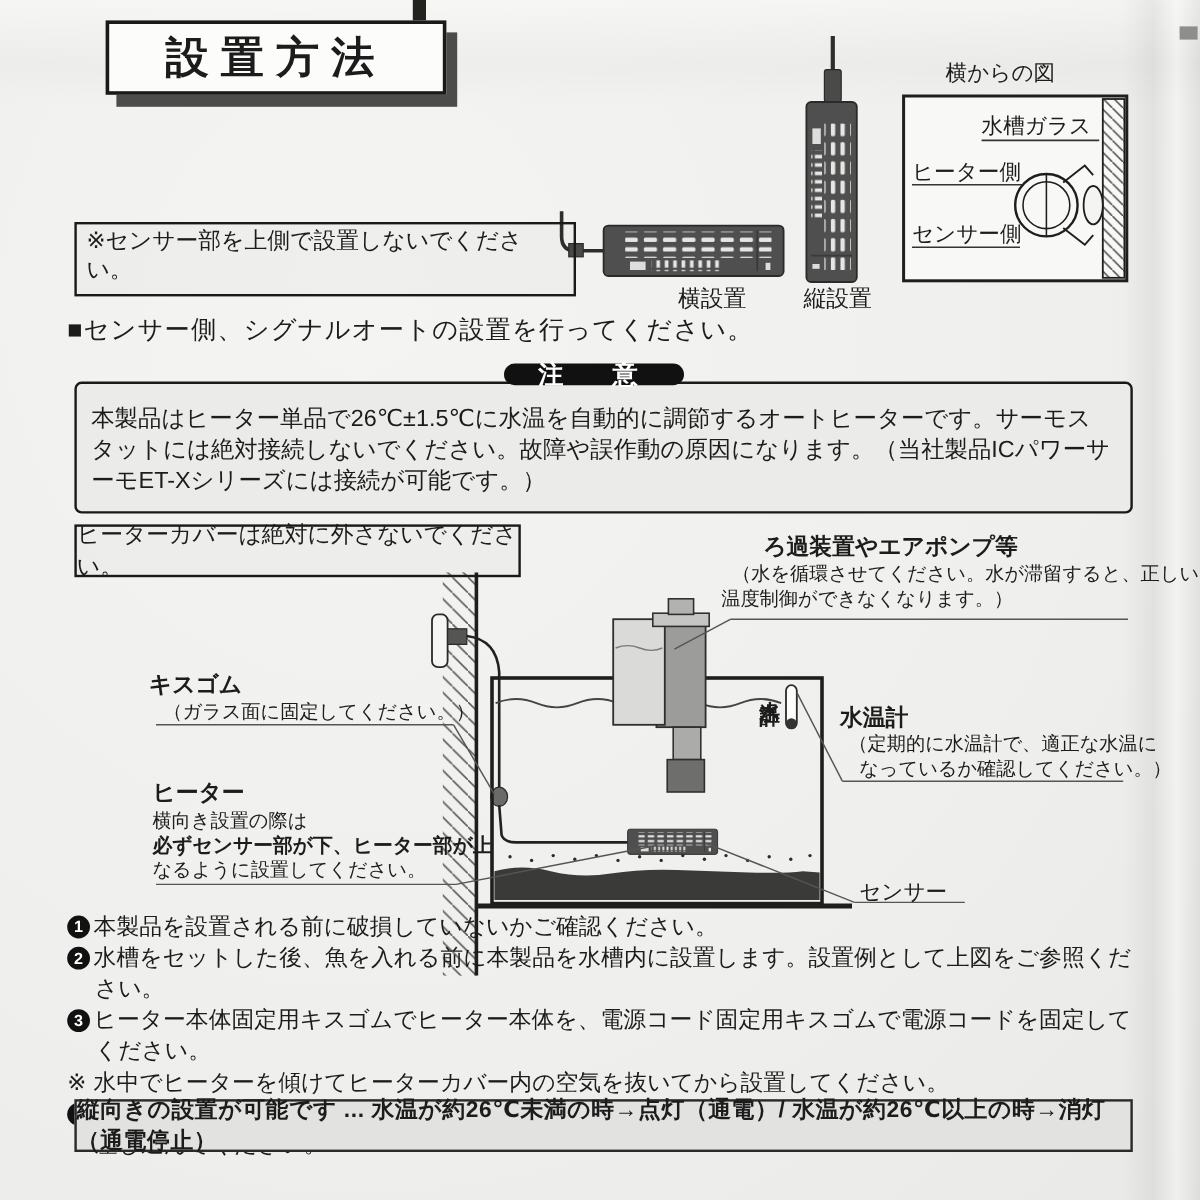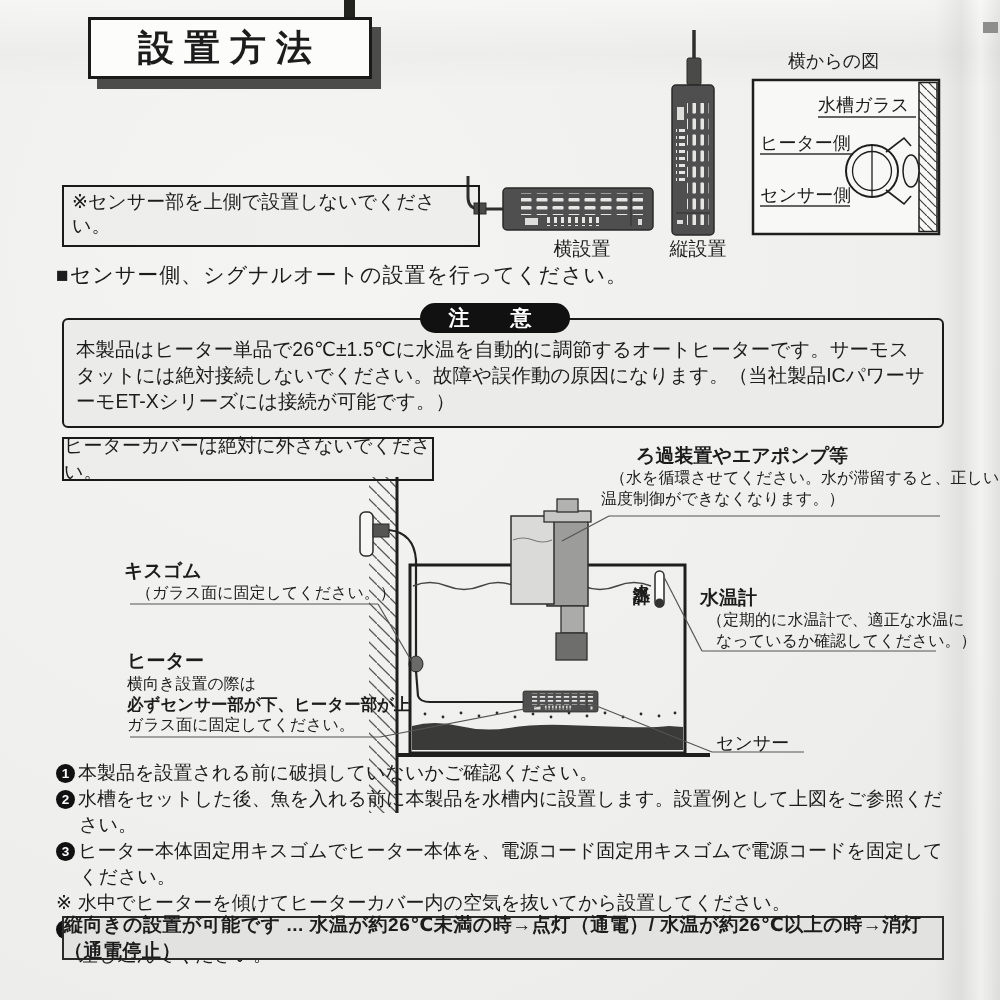--- a/index.html
+++ b/index.html
@@ -39,21 +39,21 @@
   .sideview-title{left:788px;top:49px;width:130px;font-size:18px;}
   .sv-label{font-size:18px;font-weight:500;}
 
   .procedure-heading{left:56px;top:261px;width:700px;font-size:21px;font-weight:500;letter-spacing:1px;}
 
   .caution-box{
     left:62px;top:318px;width:878px;height:106px;
     border:2.5px solid #1a1a1a;border-radius:6px;background:#ebebe9;
   }
   .caution-badge{
-    left:420px;top:303px;width:150px;height:30px;
+    left:420px;top:303px;width:150px;height:18px;
     background:#111;color:#fff;border-radius:16px;
     display:flex;align-items:center;justify-content:center;
     font-size:21px;font-weight:bold;letter-spacing:10px;
   }
   .caution-body{left:76px;top:336px;width:852px;font-size:19.5px;line-height:26px;}
 
   .cover-warning{
     left:62px;top:437px;width:368px;height:40px;
     border:2.5px solid #1a1a1a;display:flex;align-items:center;justify-content:center;
     font-size:19px;background:rgba(0,0,0,0.02);
@@ -220,21 +220,21 @@
 
   <div class="abs title-box lbl">
     <span>設置方法</span>
   </div>
 
 
   <div class="abs sensor-note lbl">
     <div>※センサー部を上側で設置しないでください。</div>
   </div>
 
-  <div class="abs orient-label lbl" style="left:542px;">横設置</div>
+  <div class="abs orient-label lbl" style="left:542px;text-align:right;">横設置</div>
   <div class="abs orient-label lbl" style="left:658px;">縦設置</div>
 
   <div class="abs sideview-title lbl">横からの図</div>
   <div class="abs sv-label lbl" style="left:818px;top:93px;">水槽ガラス</div>
   <div class="abs sv-label lbl" style="left:760px;top:131px;">ヒーター側</div>
   <div class="abs sv-label lbl" style="left:760px;top:183px;">センサー側</div>
 
   <div class="abs procedure-heading lbl">■センサー側、シグナルオートの設置を行ってください。</div>
 
   <div class="abs caution-box lbl"></div>
@@ -246,21 +246,21 @@
   <div class="abs dg-label lbl" style="left:600px;top:443px;margin-left:36px;">ろ過装置やエアポンプ等</div>
   <div class="abs dg-note lbl" style="left:610px;top:468px;">（水を循環させてください。水が滞留すると、正しい</div>
   <div class="abs dg-note lbl" style="left:601px;top:489px;">温度制御ができなくなります。）</div>
 
   <div class="abs dg-label lbl" style="left:124px;top:558px;">キスゴム</div>
   <div class="abs dg-note lbl" style="left:136px;top:583px;">（ガラス面に固定してください。）</div>
 
   <div class="abs dg-label lbl" style="left:127px;top:648px;">ヒーター</div>
   <div class="abs dg-note lbl" style="left:127px;top:674px;">横向き設置の際は</div>
   <div class="abs dg-note-bold lbl" style="left:127px;top:694px;">必ずセンサー部が下、ヒーター部が上</div>
-  <div class="abs dg-note lbl" style="left:127px;top:715px;">ガラス面に固定してください。</div>
+  <div class="abs dg-note lbl" style="left:127px;top:715px;">なるように設置してください。</div>
 
   <div class="abs thermo-vert lbl">水温計</div>
   <div class="abs dg-label lbl" style="left:700px;top:585px;">水温計</div>
   <div class="abs dg-note lbl" style="left:707px;top:610px;">（定期的に水温計で、適正な水温に</div>
   <div class="abs dg-note lbl" style="left:716px;top:631px;">なっているか確認してください。）</div>
 
   <div class="abs sensor-tag lbl" style="left:716px;top:731px;">センサー</div>
 
   <div class="abs steps lbl">
     <p class="step"><span class="num">1</span><span>本製品を設置される前に破損していないかご確認ください。</span></p>

